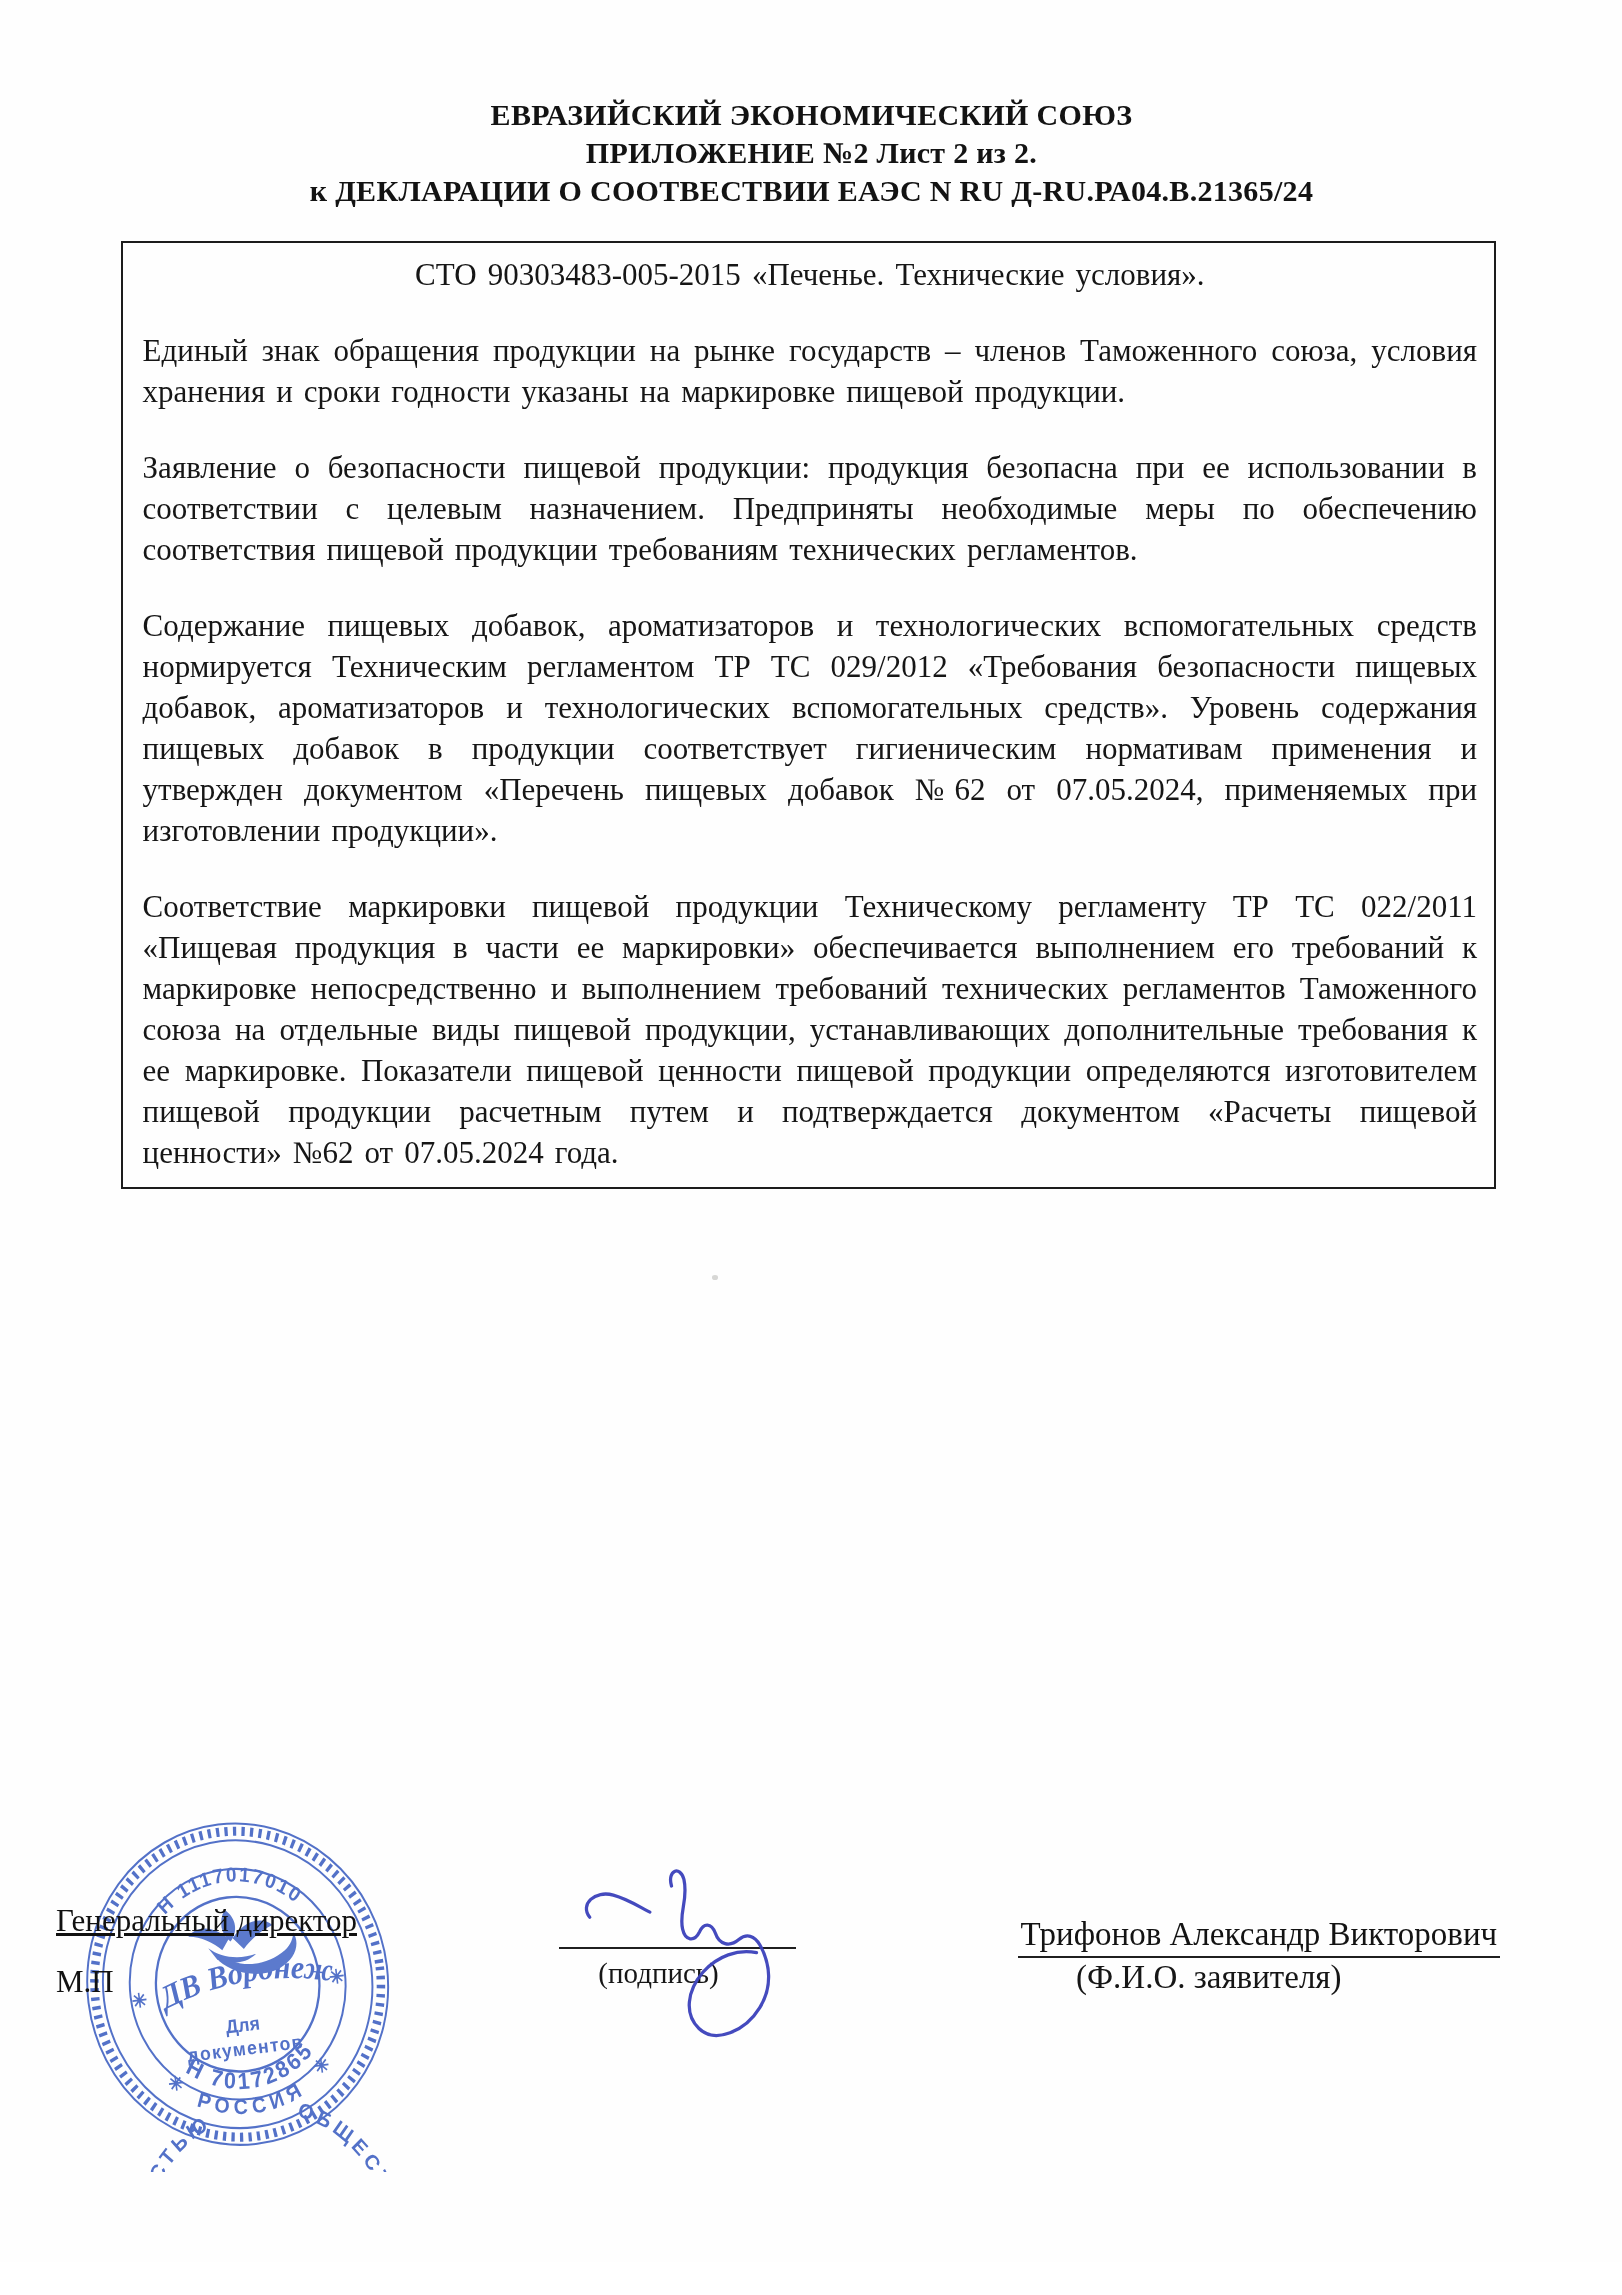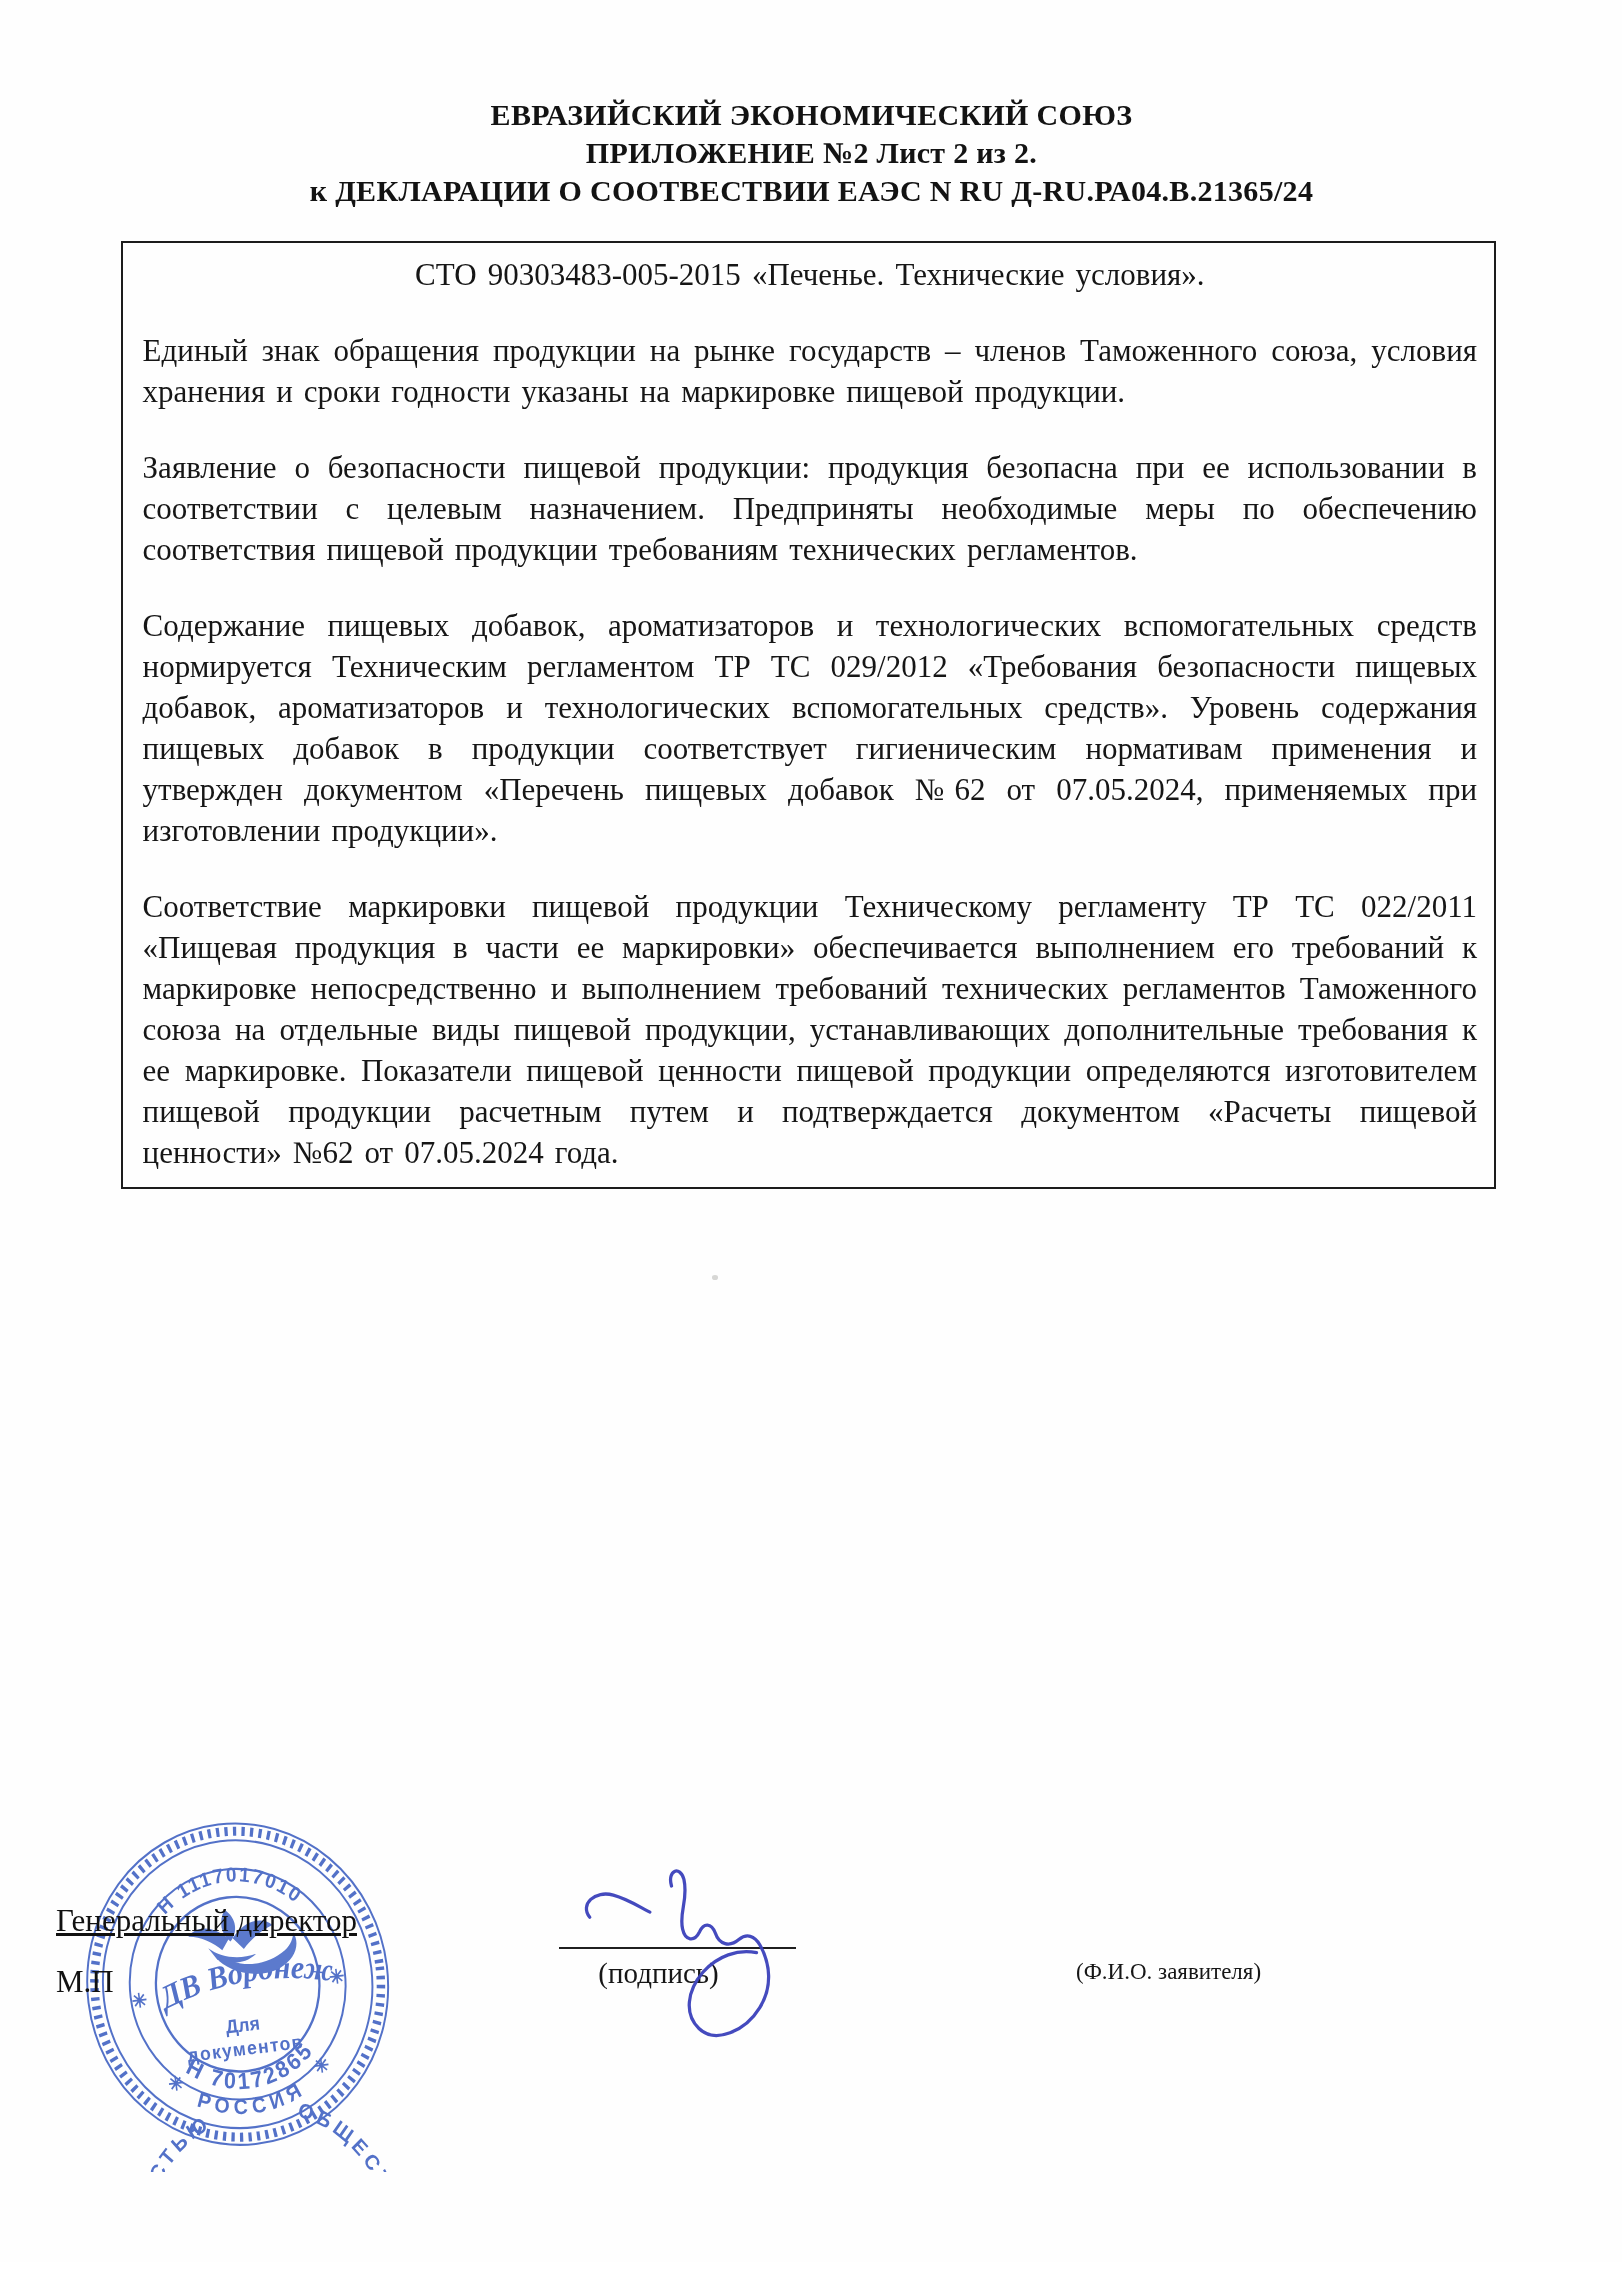--- a/index.html
+++ b/index.html
@@ -65,21 +65,21 @@
   }
   .fio-name{
     position:absolute; left:1018px; top:1916px;
     font-size:33px; color:#131313;
     border-bottom:2.6px solid #1f1f1f;
     padding:0 2.6px 2.6px 2.6px;
     z-index:2;
   }
   .fio-caption{
     position:absolute; left:1076px; top:1959px;
-    font-size:23px; color:#161616; z-index:2;
+    font-size:33px; color:#161616; z-index:2;
   }
   .stamp-svg{ position:absolute; left:73px; top:1799px; z-index:3; }
   .signature-svg{ position:absolute; left:510px; top:1844px; z-index:4; }
   .speck{
     position:absolute; left:712px; top:1275px;
     width:5.9px; height:4.6px; border-radius:50%;
     background:#d7d7d5;
   }
 </style>
 </head>
@@ -168,16 +168,17 @@
                C 360 286 314 306 289 282
                C 266 260 271 224 295 196
                C 317 171 349 160 377 166"></path>
     </g>
   </svg>
 
   <div class="sig-left-title">Генеральный директор</div>
   <div class="sig-mp">М.П</div>
   <div class="sig-line"></div>
   <div class="sig-caption">(подпись)</div>
+  <div class="fio-name">Трифонов Александр Викторович</div>
   <div class="fio-caption">(Ф.И.О. заявителя)</div>
 
 </div>
 
 
 </body></html>

